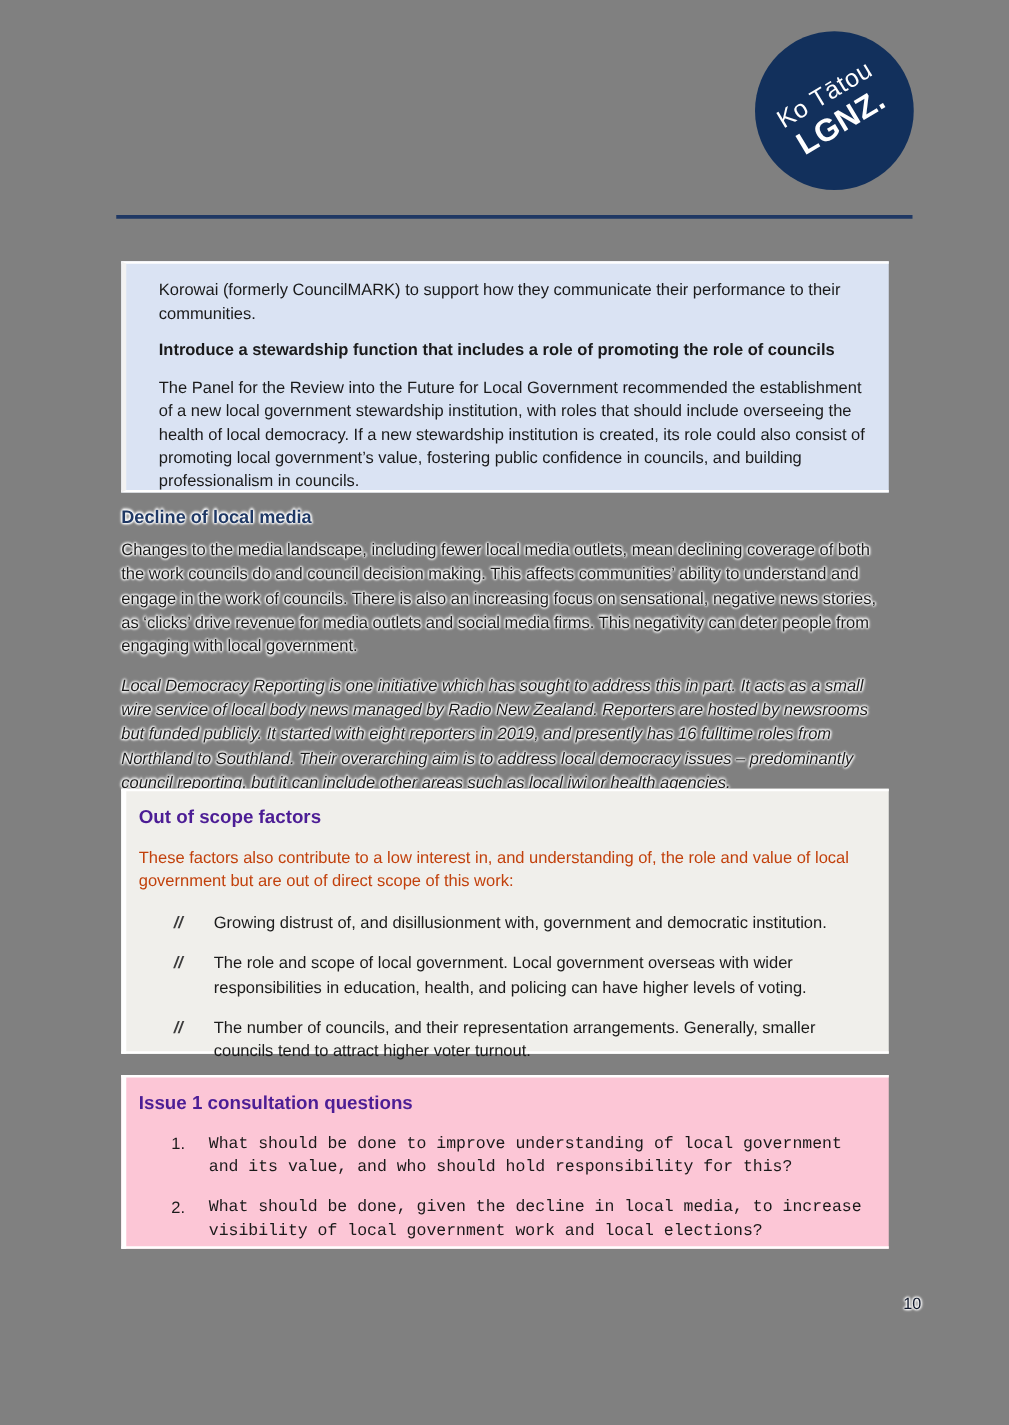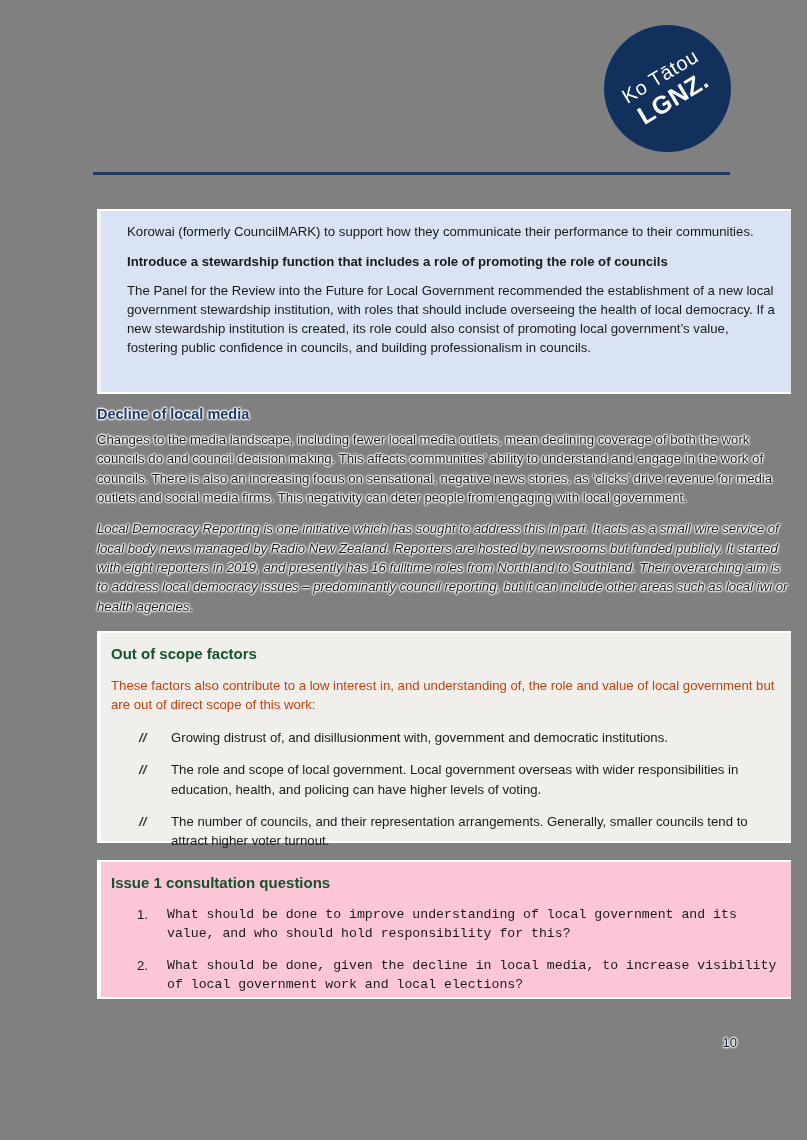--- a/index.html
+++ b/index.html
@@ -68,21 +68,21 @@
     top: 172px;
     width: 637px;
     height: 3px;
     background: #1f3864;
   }
 
   
   .content-col {
     position: absolute;
     left: 97px;
-    width: 694px;
+    width: 614px;
   }
 
   
   #blue-box {
     top: 209px;
     background: #dae3f3;
     border-left: 4px solid #f2f2f2;
     border-top: 2px solid #ffffff;
     border-bottom: 2px solid #ffffff;
     padding: 12px 10px 14px 26px;
@@ -129,21 +129,21 @@
     border-left: 4px solid #ffffff;
     border-top: 2px solid #ffffff;
     border-bottom: 2px solid #ffffff;
     padding: 12px 12px 14px 10px;
     box-sizing: border-box;
     height: 212px;
   }
   .box-heading-crimson {
     font-size: 15px;
     font-weight: 700;
-    color: #14532d;
+    color: #4c1d95;
     margin: 0 0 14px 0;
   }
   #cream-intro {
     font-size: 13.2px;
     line-height: 1.45;
     color: #c2410c;
     margin: 0 0 14px 0;
   }
   ul.slash-list {
     list-style: none;
@@ -236,21 +236,21 @@
   <p class="plain-para">Changes to the media landscape, including fewer local media outlets, mean declining coverage of both the work councils do and council decision making. This affects communities’ ability to understand and engage in the work of councils. There is also an increasing focus on sensational, negative news stories, as ‘clicks’ drive revenue for media outlets and social media firms. This negativity can deter people from engaging with local government.</p>
   <p class="plain-para">Local Democracy Reporting is one initiative which has sought to address this in part. It acts as a small wire service of local body news managed by Radio New Zealand. Reporters are hosted by newsrooms but funded publicly. It started with eight reporters in 2019, and presently has 16 fulltime roles from Northland to Southland. Their overarching aim is to address local democracy issues – predominantly council reporting, but it can include other areas such as local iwi or health agencies.</p>
 </div>
 
 <div id="cream-box" class="content-col">
   <div class="box-heading-crimson">Out of scope factors</div>
   <div id="cream-intro">These factors also contribute to a low interest in, and understanding of, the role and value of local government but are out of direct scope of this work:</div>
   <ul class="slash-list">
     <li>
       <span class="slash-marker">//</span>
-      <span class="slash-text">Growing distrust of, and disillusionment with, government and democratic institutions.</span>
+      <span class="slash-text">Growing distrust of, and disillusionment with, government and democratic institution.</span>
     </li>
     <li>
       <span class="slash-marker">//</span>
       <span class="slash-text">The role and scope of local government. Local government overseas with wider responsibilities in education, health, and policing can have higher levels of voting.</span>
     </li>
     <li>
       <span class="slash-marker">//</span>
       <span class="slash-text">The number of councils, and their representation arrangements. Generally, smaller councils tend to attract higher voter turnout.</span>
     </li>
   </ul>

